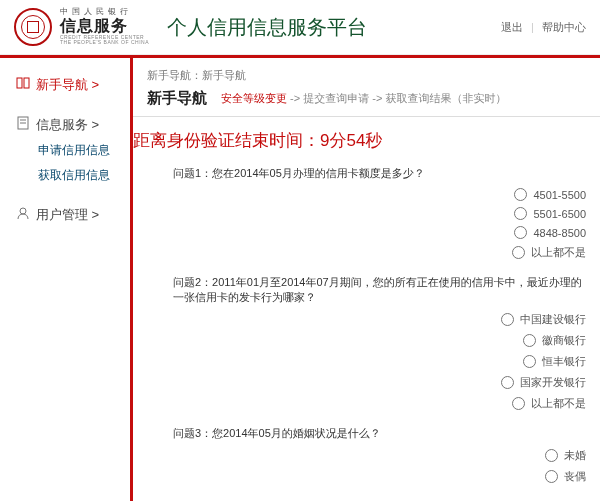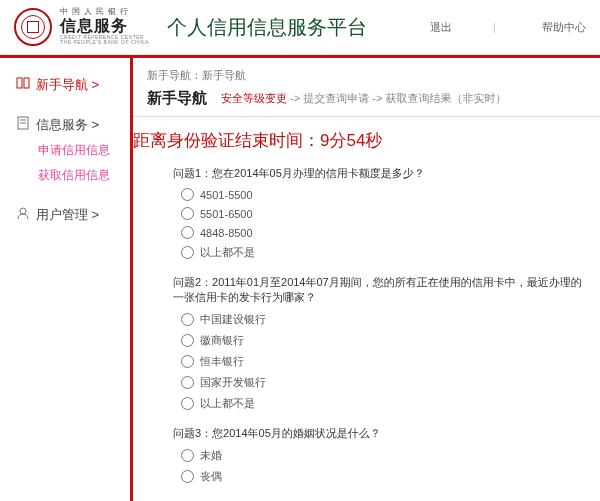--- a/index.html
+++ b/index.html
@@ -7,40 +7,40 @@
   .header { display: flex; align-items: center; padding: 8px 14px; border-bottom: 1px solid #eee; }
   .logo { width: 38px; height: 38px; border: 2px solid #b30c0c; border-radius: 50%; position: relative; margin-right: 8px; flex-shrink: 0; }
   .logo::before { content: ""; position: absolute; inset: 5px; border: 1px solid #b30c0c; border-radius: 50%; }
   .logo-inner { position: absolute; inset: 11px; border: 1px solid #b30c0c; }
   .brand-text { display: flex; flex-direction: column; line-height: 1.1; }
   .brand-small { font-size: 8px; letter-spacing: 4px; color: #555; }
   .brand-big { font-size: 16px; font-weight: bold; letter-spacing: 1px; color: #222; }
   .brand-eng { font-size: 5px; color: #888; letter-spacing: 0.5px; }
   .platform-title { font-size: 20px; color: #14532d; margin-left: 18px; }
   .header-right { margin-left: auto; font-size: 11px; color: #666; }
-  .header-right span { cursor: pointer; margin-left: 38px; }
+  .header-right span { cursor: pointer; }
   .header-sep { margin: 0 5px; color: #ccc; }
   .redbar { height: 3px; background: #c40d0d; }
   .container { display: flex; }
   .sidebar { width: 130px; padding: 14px 0 0 16px; }
   .nav-group { margin-bottom: 14px; }
   .nav-item { display: flex; align-items: flex-start; font-size: 13px; padding: 4px 0; cursor: pointer; color: #444; }
   .nav-item.active { color: #c40d0d; }
   .nav-icon { width: 14px; height: 14px; margin-right: 6px; display: inline-flex; align-items: center; justify-content: center; }
-  .nav-sub { padding-left: 22px; font-size: 12px; color: #ec4899; padding-top: 4px; padding-bottom: 4px; cursor: pointer; }
+  .nav-sub { padding-left: 22px; font-size: 12px; color: #0c4a6e; padding-top: 4px; padding-bottom: 4px; cursor: pointer; }
   .main { flex: 1; border-left: 3px solid #c40d0d; padding: 0 0 10px 0; min-height: 430px; position: relative; }
   .breadcrumb { font-size: 11px; color: #777; padding: 10px 0 6px 14px; }
   .page-title-row { display: flex; align-items: center; padding: 0 14px 8px 14px; border-bottom: 1px solid #ddd; }
   .page-title { font-size: 15px; font-weight: bold; color: #222; margin-right: 14px; }
   .steps { font-size: 11px; color: #888; }
   .steps .cur { color: #c40d0d; }
   .countdown { text-align: left; color: #c40d0d; font-size: 17px; padding: 12px 0 6px 0; }
   .qa { padding: 0 14px 4px 40px; font-size: 11px; color: #333; }
   .qa-q { margin: 8px 0 4px 0; }
-  .qa-opt { display: flex; align-items: center; padding: 3px 0 3px 8px; color: #555; }
+  .qa-opt { display: flex; align-items: center; padding: 3px 0 3px 8px; color: #555; justify-content: flex-end; }
   .qa-opt input { margin-right: 6px; }
 </style>
 </head>
 <body>
 
 <div class="header">
   <div class="logo">
       <div class="logo-inner"></div>
     </div>
   <div class="brand-text">

